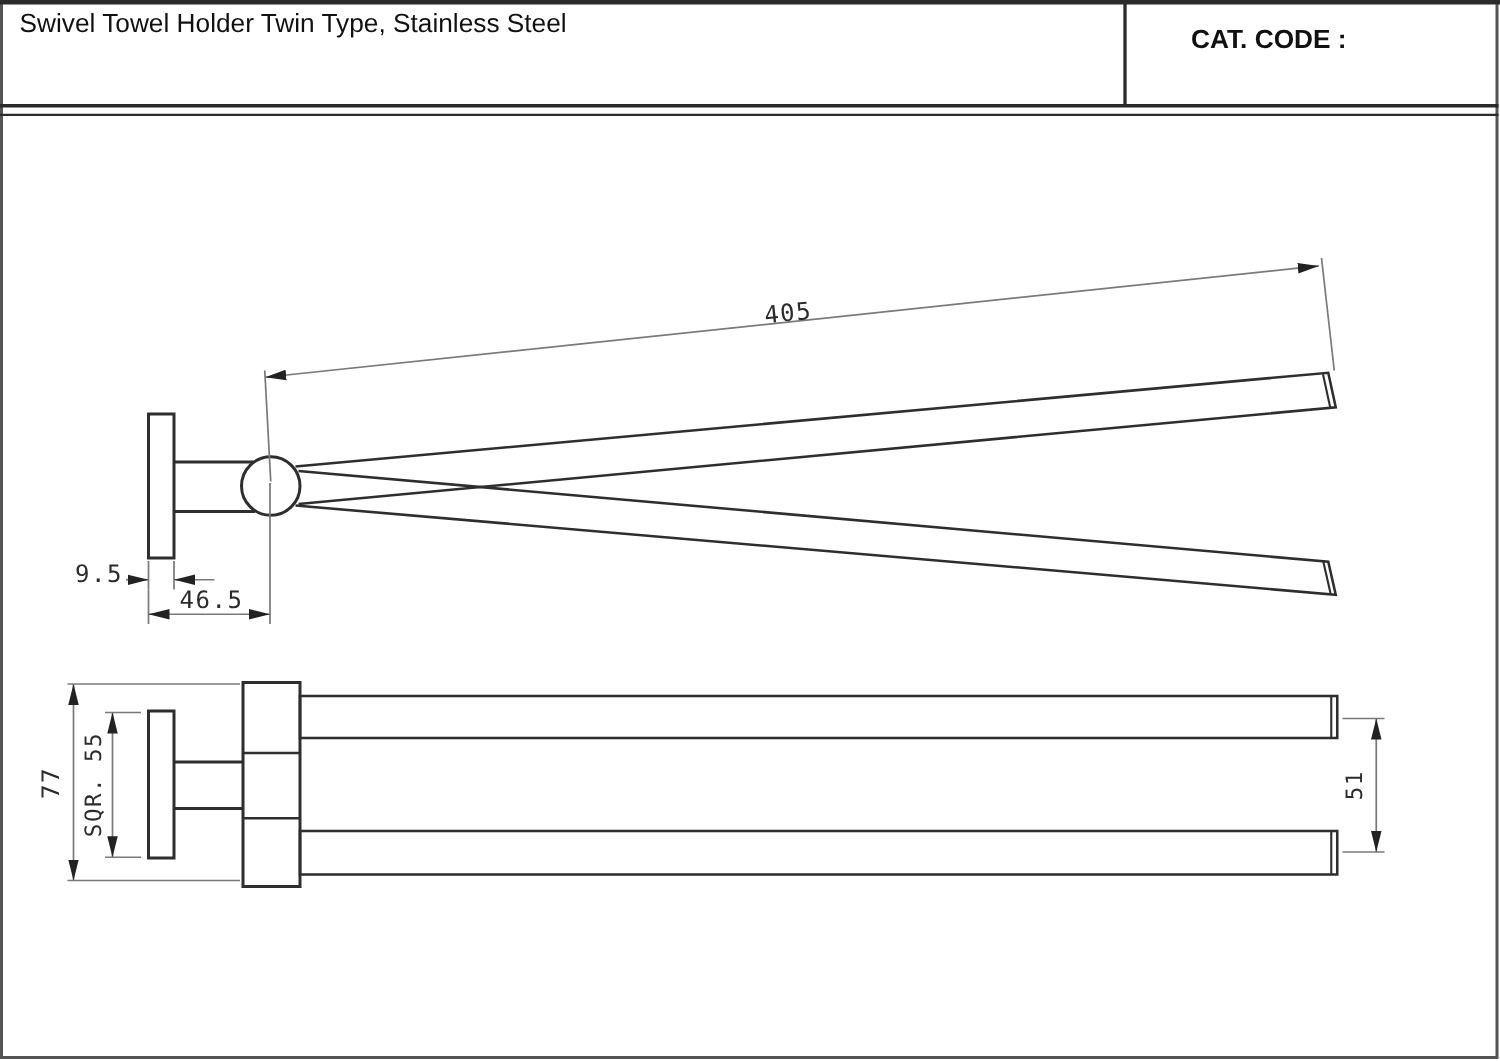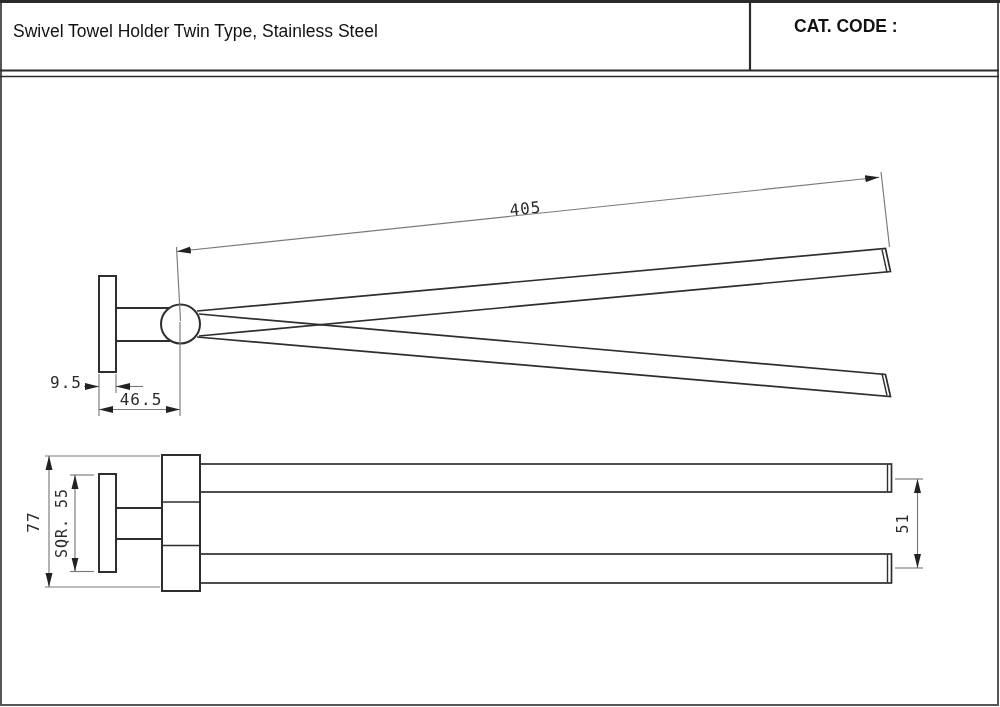--- a/index.html
+++ b/index.html
@@ -19,21 +19,21 @@
   }
   .hdr {
     position: absolute;
     left: 0; top: 0;
     width: 1000px;
     height: 70px;
     display: flex;
   }
   .hdr-title {
     flex: 1 1 auto;
-    padding: 20px 0 0 13px;
+    padding: 4px 0 0 13px;
     font-size: 17.5px;
     line-height: 22px;
     color: #111;
   }
   .hdr-cat {
     width: 250px;
     box-sizing: border-box;
     padding: 15px 0 0 44px;
     font-weight: bold;
     font-size: 17.5px;

